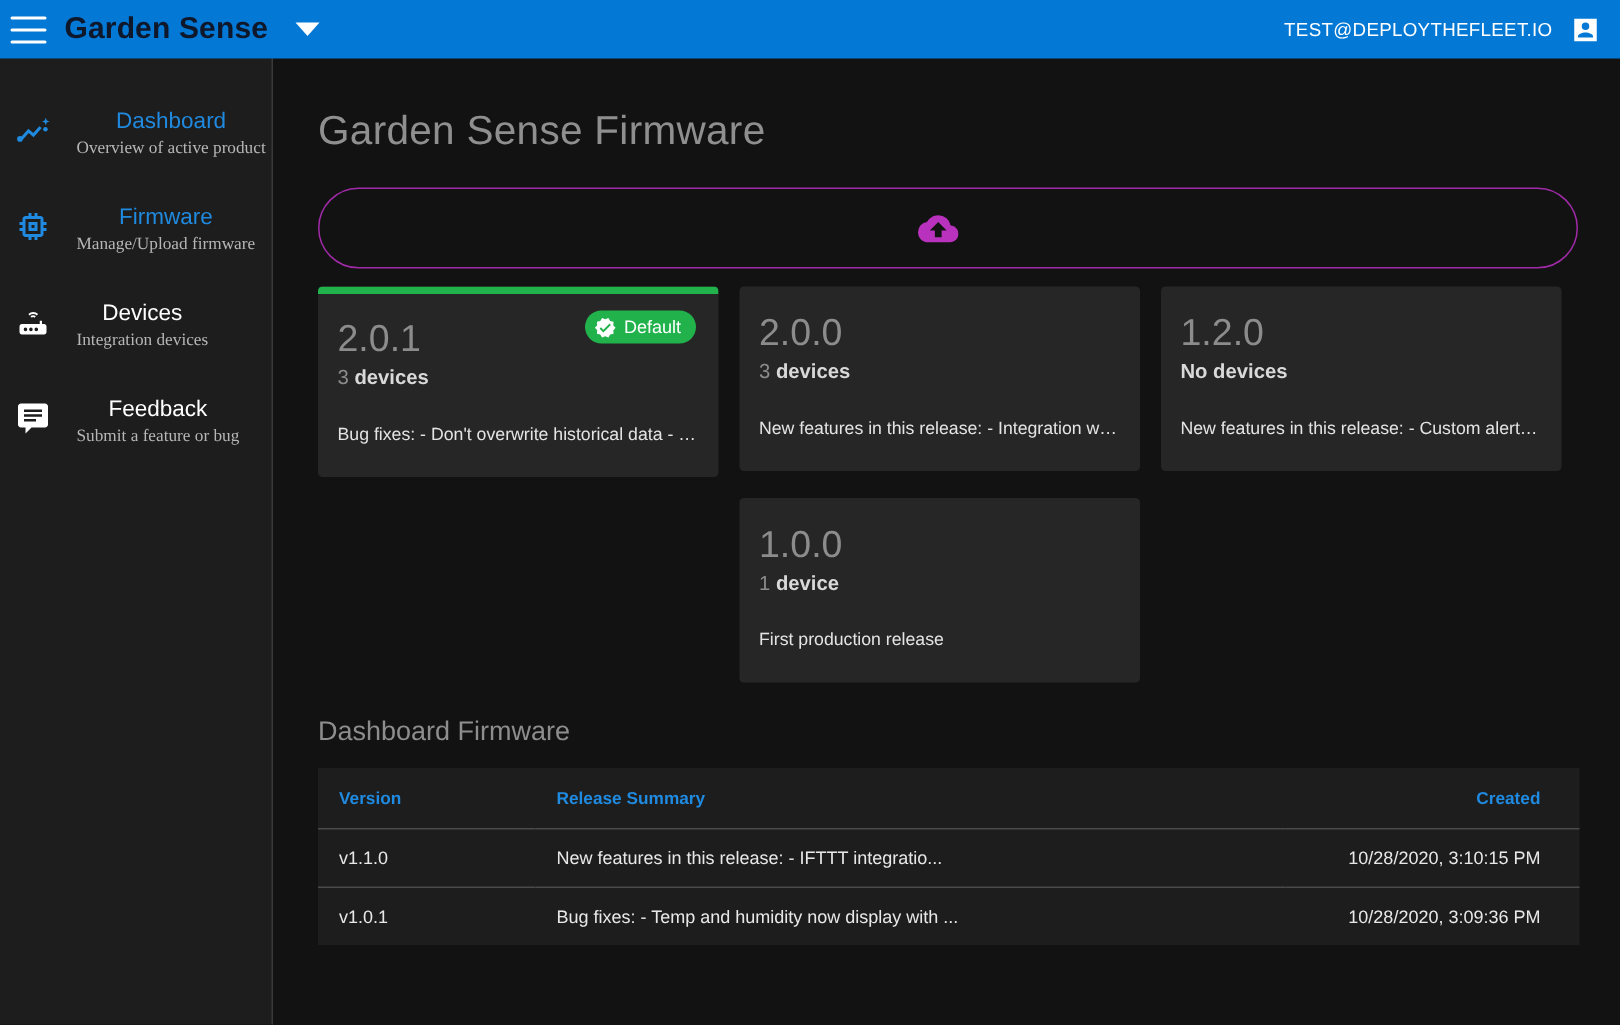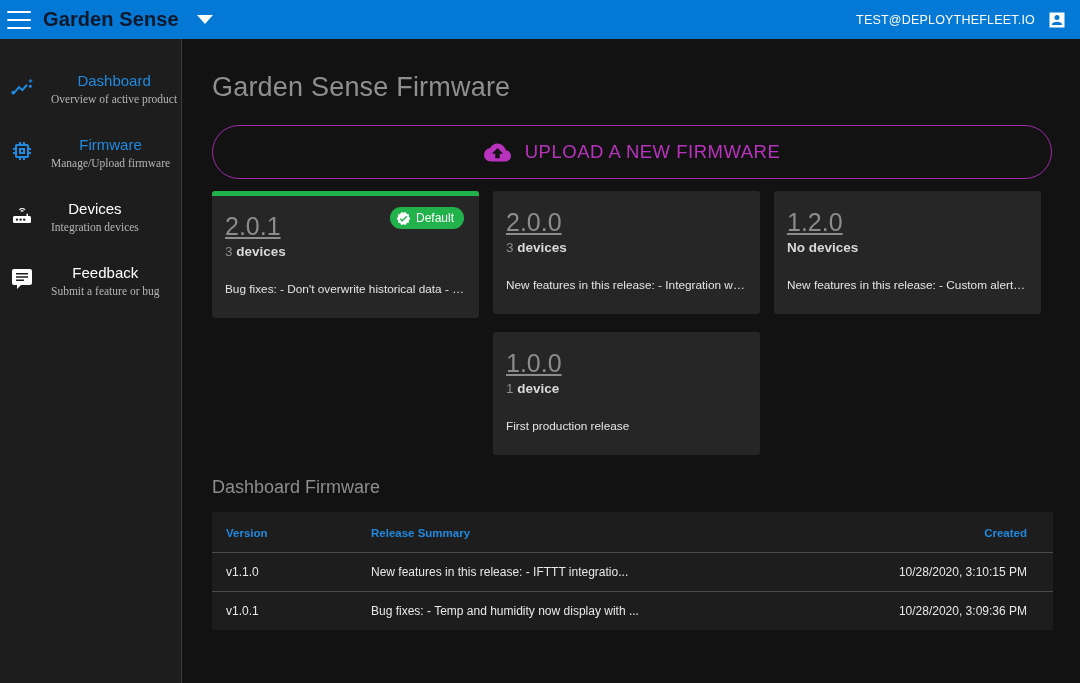--- a/index.html
+++ b/index.html
@@ -130,21 +130,20 @@
   .fw-card.default-card { height: 127px; }
   .card-topbar {
     position: absolute; top: 0; left: 0; right: 0;
     height: 5px; background: #22b24c;
   }
   .card-body { padding: 17px 13px 0 13px; position: relative; height: 100%; }
   .fw-card.default-card .card-body { padding-top: 21px; }
   .fw-version {
     font-size: 25px; color: #8c8c8c; font-weight: normal;
     line-height: 28px;
-    text-decoration: underline;
   }
   .fw-devices {
     font-size: 13.5px; color: #d9d9d9; font-weight: bold;
     margin-top: 4px;
   }
   .fw-devices .count { color: #8c8c8c; font-weight: normal; }
   .fw-summary {
     position: absolute; left: 13px; right: 13px; bottom: 22px;
     font-size: 11.8px; color: #e4e4e4;
     white-space: nowrap; overflow: hidden; text-overflow: ellipsis;
@@ -265,21 +264,20 @@
 </nav>
 
 <main class="main">
 
   <h1 class="page-title">Garden Sense Firmware</h1>
 
   <div class="upload-btn">
     <svg class="upload-icon" viewBox="0 0 24 24">
       <path fill="#b832be" d="M19.35 10.04A7.49 7.49 0 0 0 12 4C9.11 4 6.6 5.64 5.35 8.04A5.994 5.994 0 0 0 0 14c0 3.31 2.69 6 6 6h13c2.76 0 5-2.24 5-5 0-2.64-2.05-4.78-4.65-4.96zM14 13v4h-4v-4H7l5-5 5 5h-3z"></path>
     </svg>
-    <span class="upload-label">UPLOAD A NEW FIRMWARE</span>
   </div>
 
 
   <div class="card-grid">
 
     <div class="fw-card default-card">
       <div class="card-topbar"></div>
       <div class="card-body">
         <div class="fw-version">2.0.1</div>
         <div class="fw-devices">

